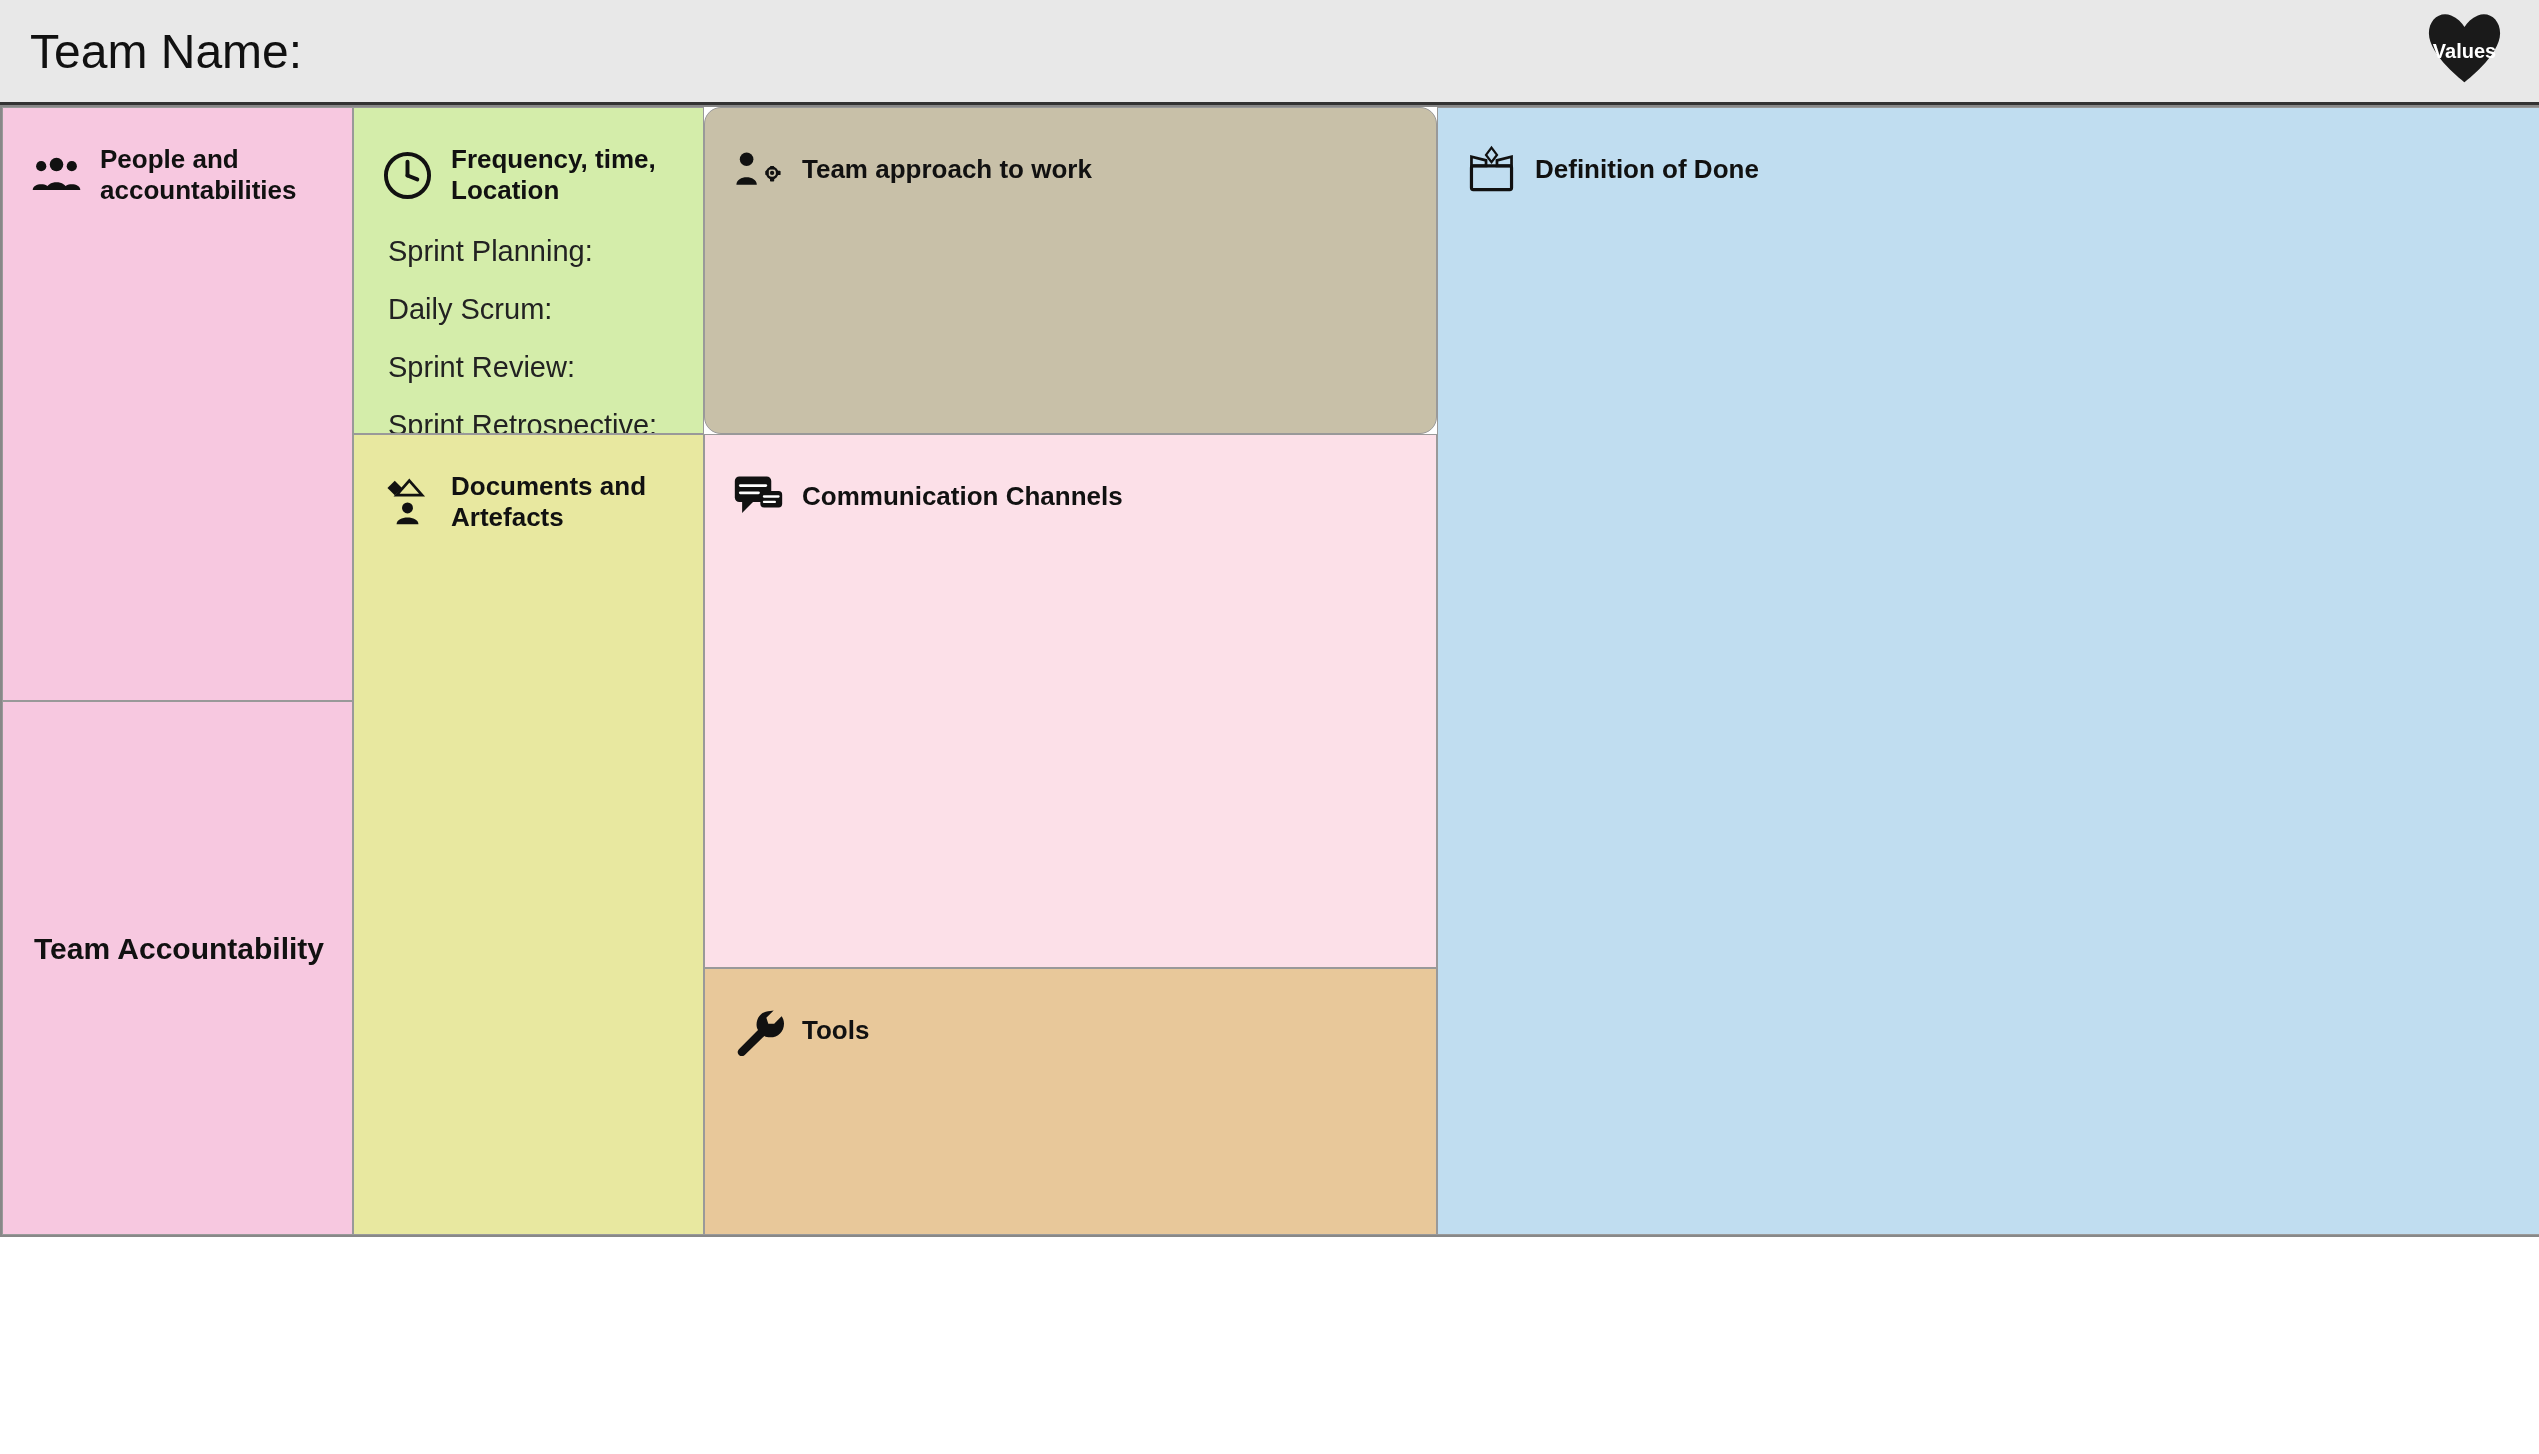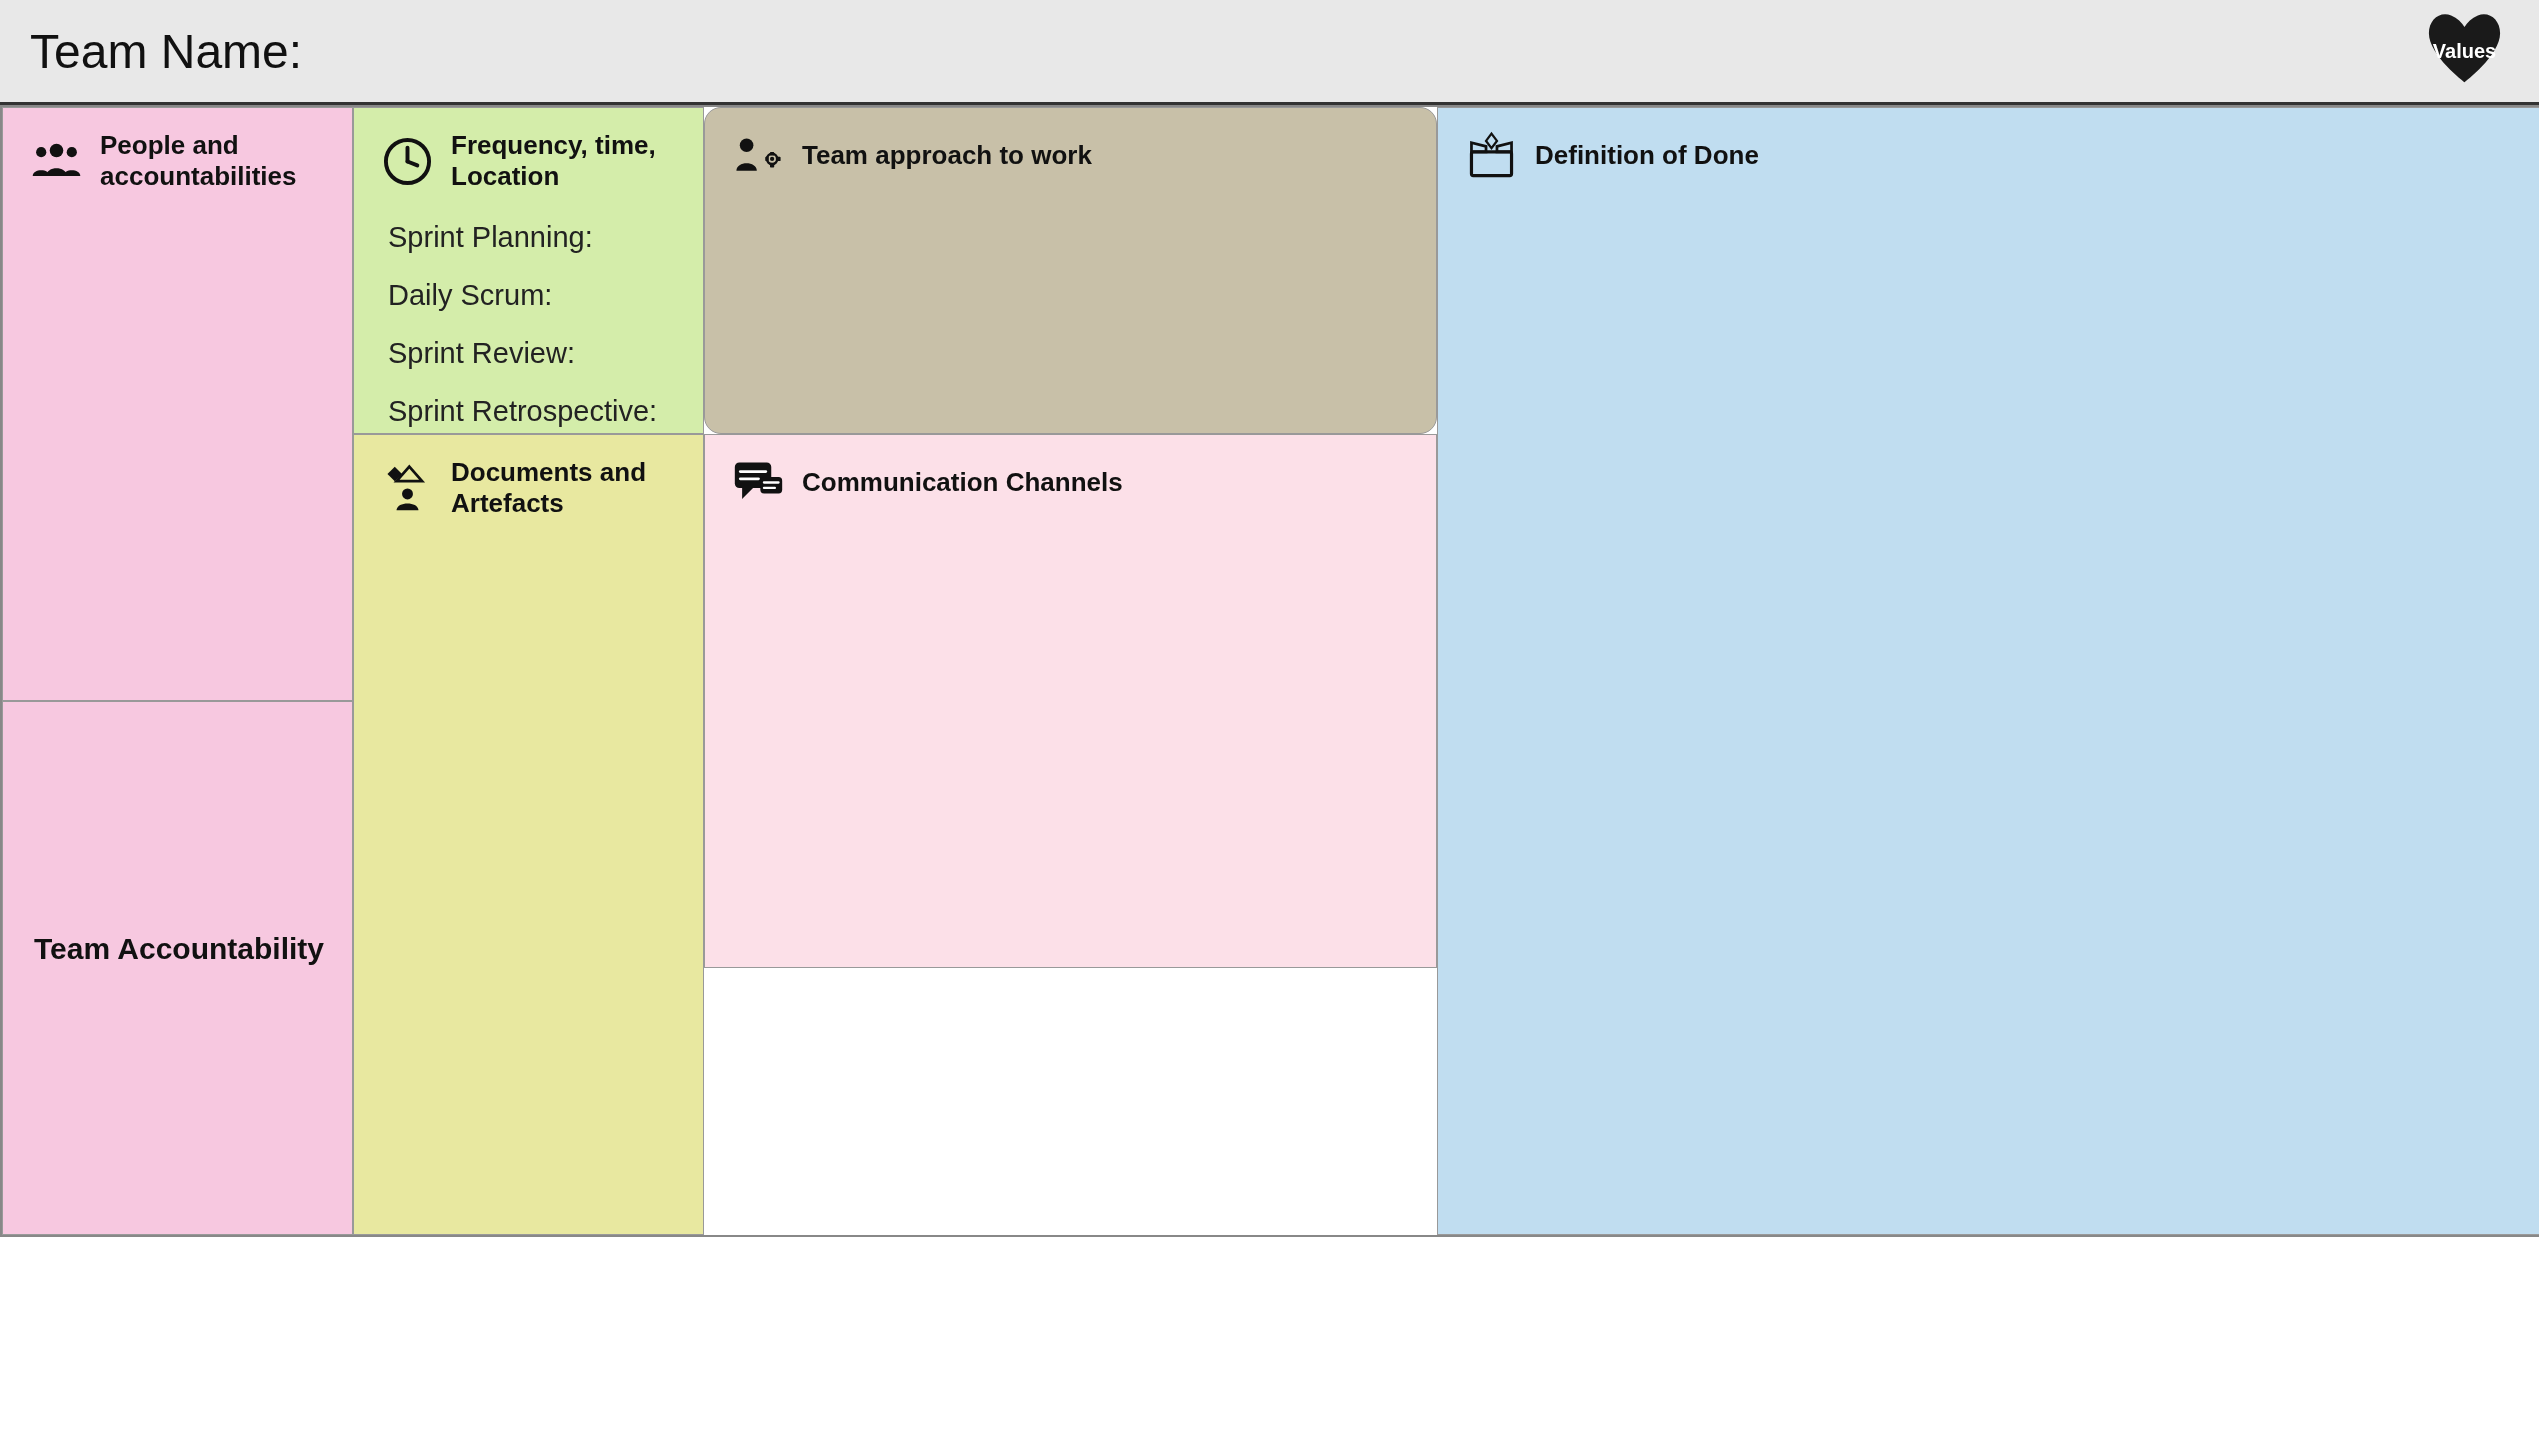--- a/index.html
+++ b/index.html
@@ -62,21 +62,21 @@
       display: grid;
       grid-template-columns: 351px 351px 733px 1104px;
       grid-template-rows: 327px 267px 267px 267px;
       width: 100%;
       border: 2px solid #888;
     }
 
     
     .cell {
       border: 1px solid #999;
-      padding: 22px 28px;
+      padding: 36px 28px;
       position: relative;
       overflow: hidden;
     }
 
     .cell-header {
       display: flex;
       align-items: center;
       gap: 18px;
       margin-bottom: 16px;
     }
@@ -260,15 +260,26 @@
       <span class="cell-title">Communication Channels</span>
     </div>
   </div>
 
   <div class="cell bg-pink row-span-2" style="grid-column:1; grid-row:3/5;">
     <div class="team-accountability-text">
       <span>Team Accountability</span>
     </div>
   </div>
 
+  <div class="cell bg-peach row-span-2" style="grid-column:3; grid-row:4/5;">
+    <div class="cell-header">
+      <div class="cell-icon">
+        <svg class="icon-svg" viewBox="0 0 52 52" fill="none" xmlns="http://www.w3.org/2000/svg">
+
+          <path d="M38 6 C30 6 24 12 24 20 C24 22 24.5 24 25.5 25.5 L6 45 C4.3 46.7 4.3 49.3 6 51 C7.7 52.7 10.3 52.7 12 51 L32 31.5 C33.5 32.5 35.5 33 38 33 C46 33 52 27 52 19 C52 16 51 13.5 49.5 11.5 L42 19 L36 19 L34 13 L41.5 5.5 C40.5 5.7 39.2 6 38 6Z" fill="#111"></path>
+        </svg>
+      </div>
+      <span class="cell-title">Tools</span>
+    </div>
+  </div>
 
 </div>
 
 
 </body></html>

